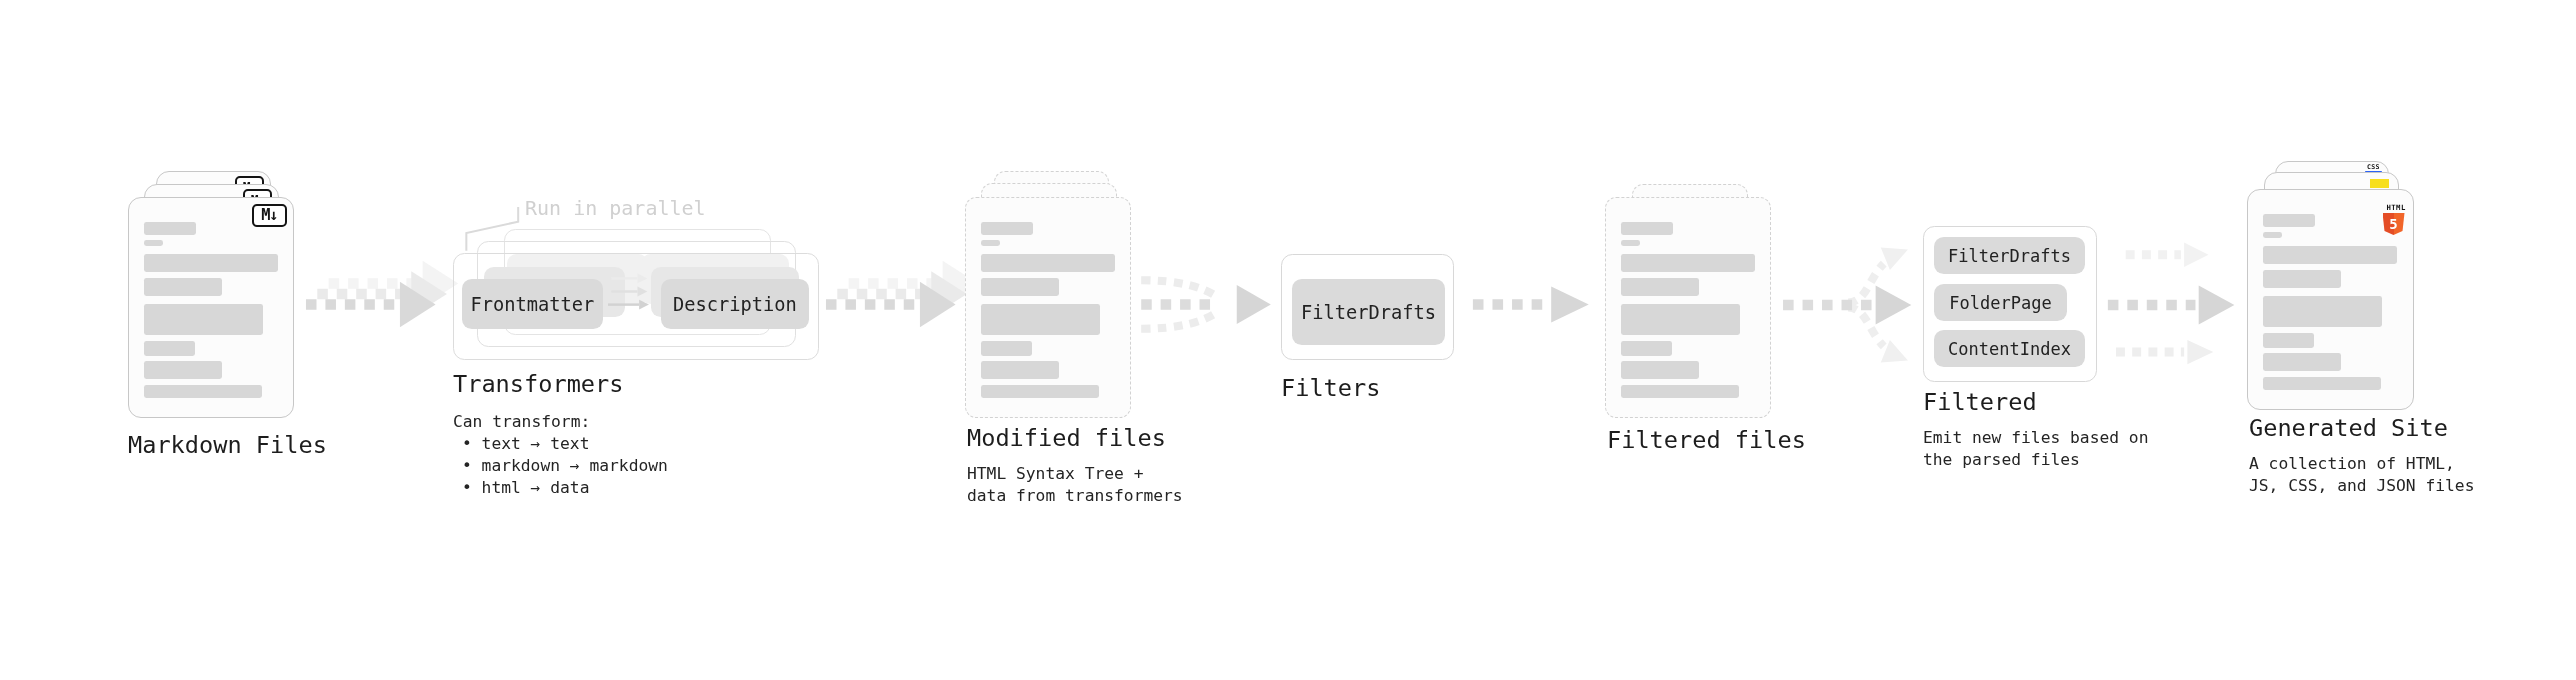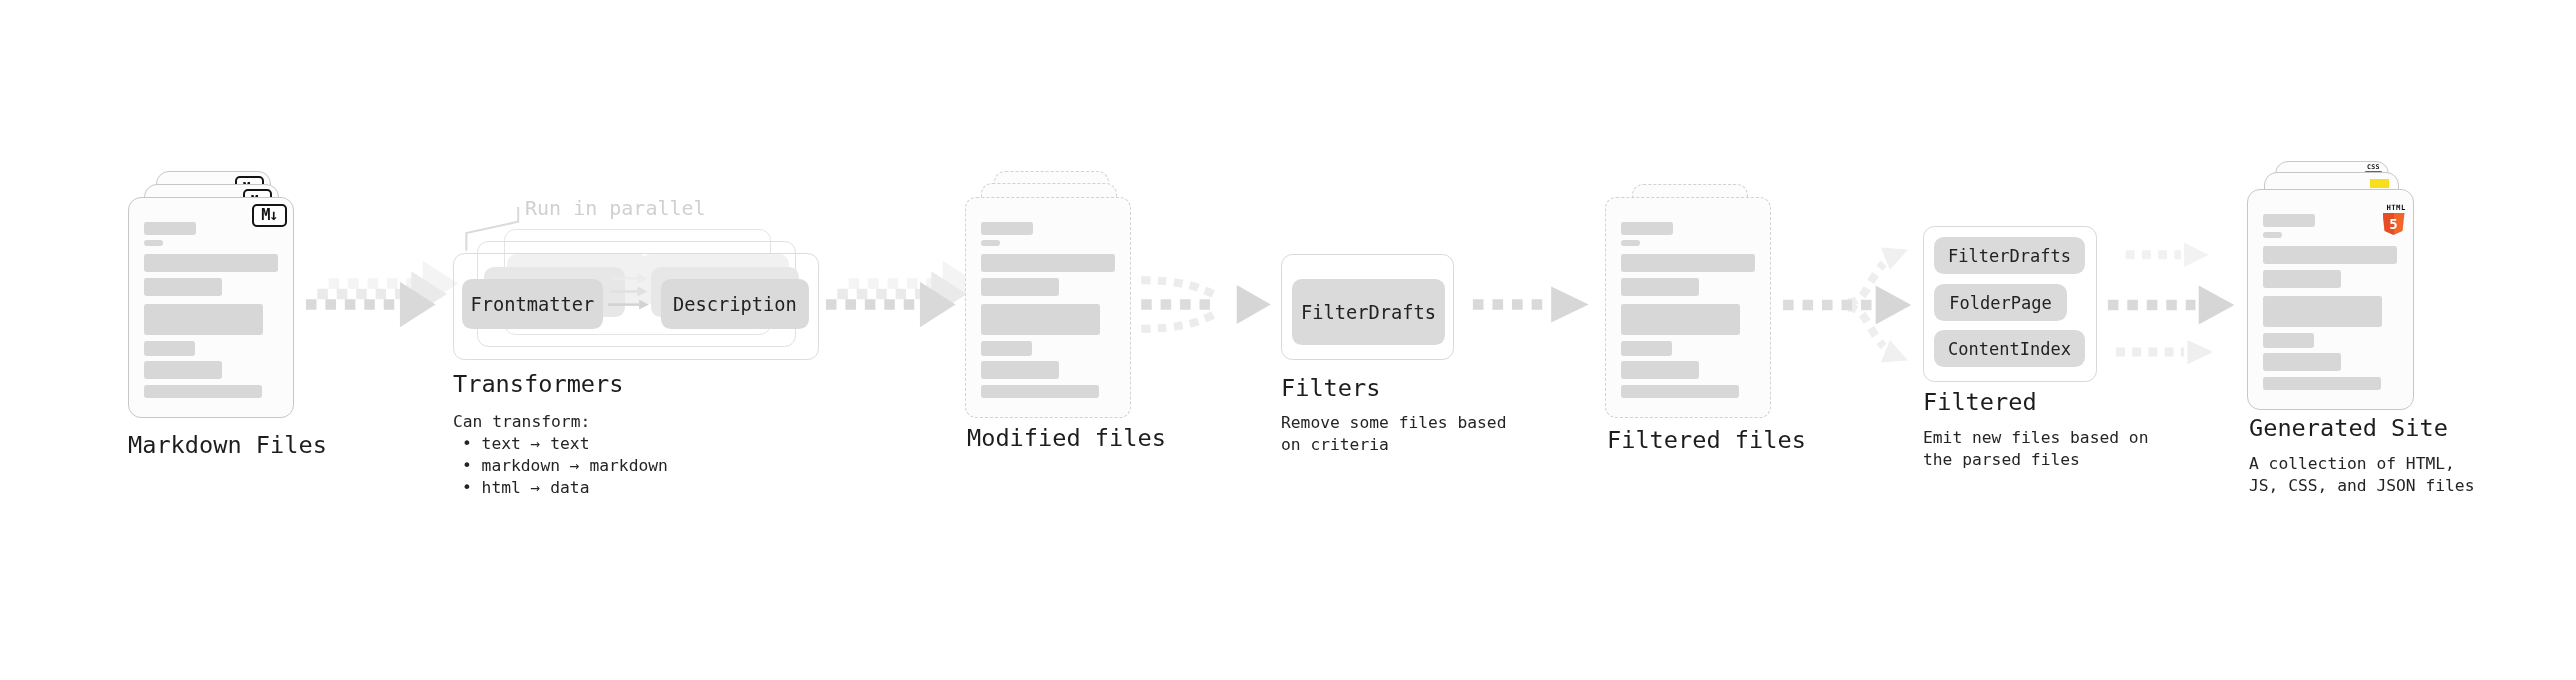--- a/index.html
+++ b/index.html
@@ -152,35 +152,35 @@
     <div class="bar b1"></div>
     <div class="bar b2"></div>
     <div class="bar b3"></div>
     <div class="bar b4"></div>
     <div class="bar b5"></div>
     <div class="bar b6"></div>
     <div class="bar b7"></div>
     <div class="bar b8"></div>
   </div>
   <div class="node-label" style="left:967px;top:424px;">Modified files</div>
+  <div class="desc" style="left:967px;top:463px;">
+    <div>HTML Syntax Tree +</div>
+    <div>data from transformers</div>
+  </div>
 
   <svg style="left:1136px;top:264px;" width="140" height="81" viewBox="0 0 172 100">
     <path d="M 6 20 Q 72 20 102 42" stroke="#ececec" stroke-width="10" stroke-dasharray="11 9" fill="none"></path>
     <path d="M 6 80 Q 72 80 102 58" stroke="#ececec" stroke-width="10" stroke-dasharray="11 9" fill="none"></path>
     <line x1="6" y1="50" x2="100" y2="50" stroke="#dcdcdc" stroke-width="13" stroke-dasharray="13 11"></line>
     <polygon points="124,26 166,50 124,74" fill="#d6d6d6"></polygon>
   </svg>
 
   <div class="holder-box" style="left:1281px;top:254px;width:173px;height:106px;"></div>
   <div class="pill" style="left:1292px;top:279px;width:153px;height:66px;">FilterDrafts</div>
   <div class="node-label" style="left:1281px;top:374px;">Filters</div>
-  <div class="desc" style="left:1281px;top:412px;">
-    <div>Remove some files based</div>
-    <div>on criteria</div>
-  </div>
 
   <svg style="left:1468px;top:280px;" width="124" height="49" viewBox="0 0 152 60">
     <line x1="6" y1="30" x2="98" y2="30" stroke="#d9d9d9" stroke-width="13" stroke-dasharray="13 11"></line>
     <polygon points="102,8 148,30 102,52" fill="#d7d7d7"></polygon>
   </svg>
 
   <div class="file-card dashed" style="left:1632px;top:184px;width:116px;height:39px;"></div>
   <div class="file-card dashed" style="left:1605px;top:197px;width:166px;height:221px;">
     <div class="bar b1"></div>
     <div class="bar b2"></div>

